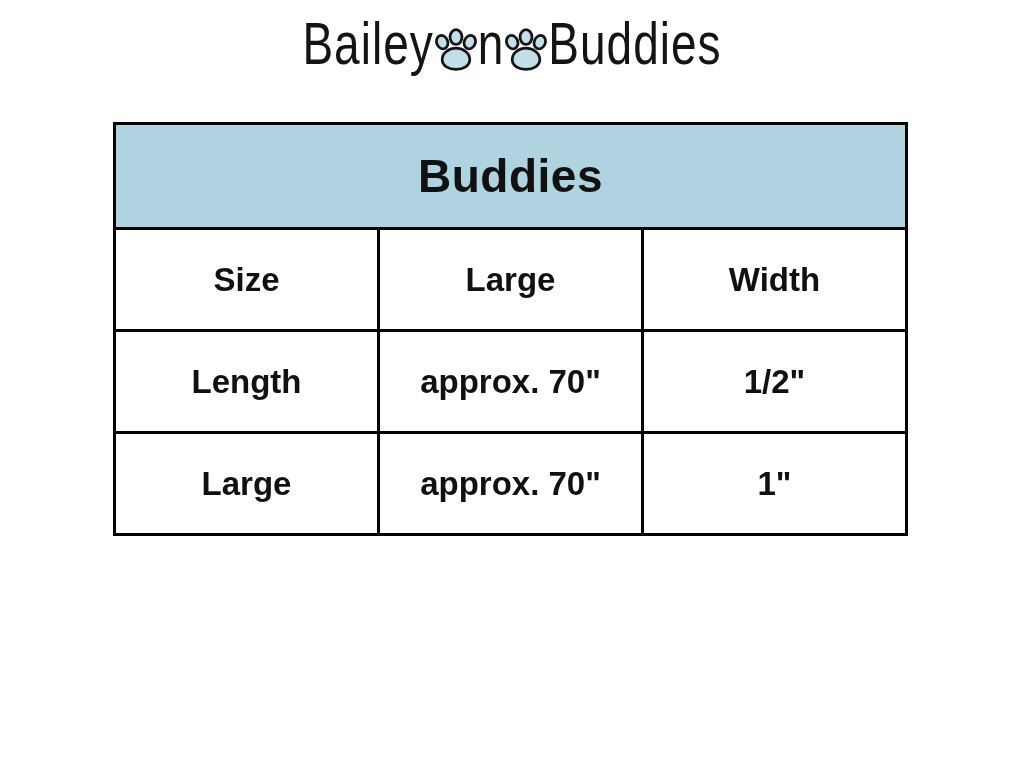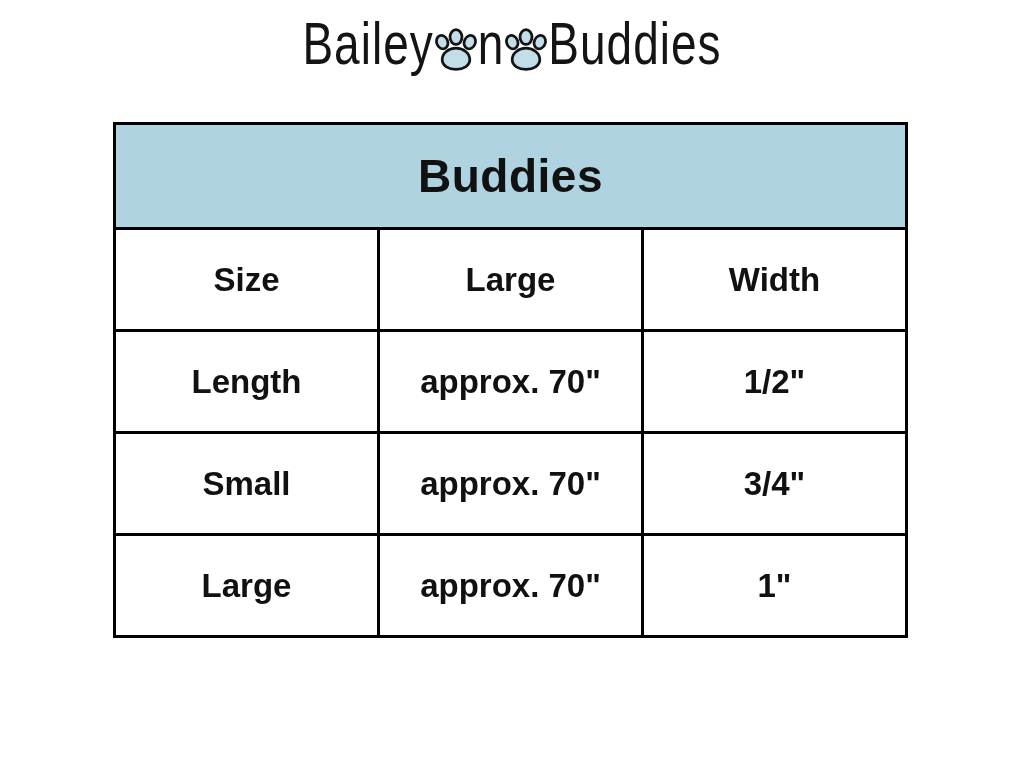--- a/index.html
+++ b/index.html
@@ -117,25 +117,20 @@
         <td>Width</td>
       </tr>
     </thead>
     <tbody>
       <tr class="data-row">
         <td>Length</td>
         <td>approx. 70"</td>
         <td>1/2"</td>
       </tr>
       <tr class="data-row">
-        <td>Small</td>
-        <td>approx. 70"</td>
-        <td>3/4"</td>
-      </tr>
-      <tr class="data-row">
         <td>Large</td>
         <td>approx. 70"</td>
         <td>1"</td>
       </tr>
     </tbody>
   </table>
 
 </div>
 
 </body></html>

